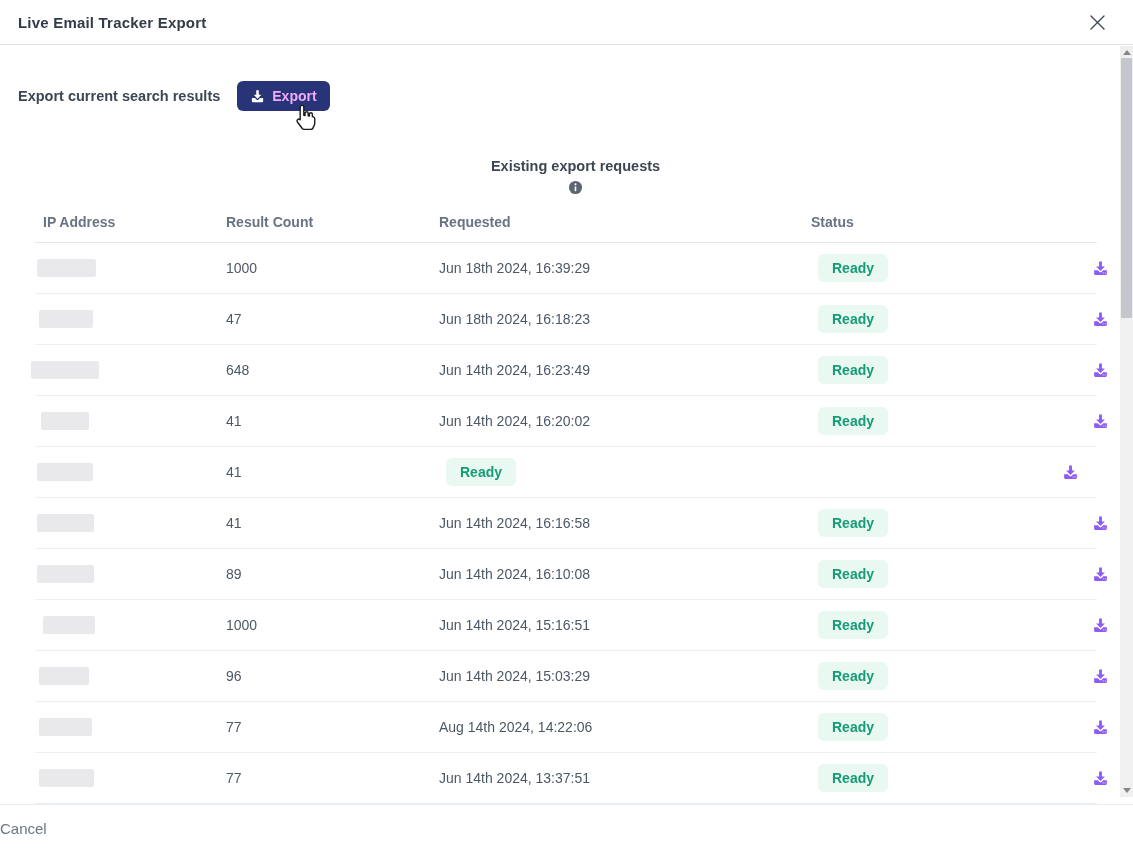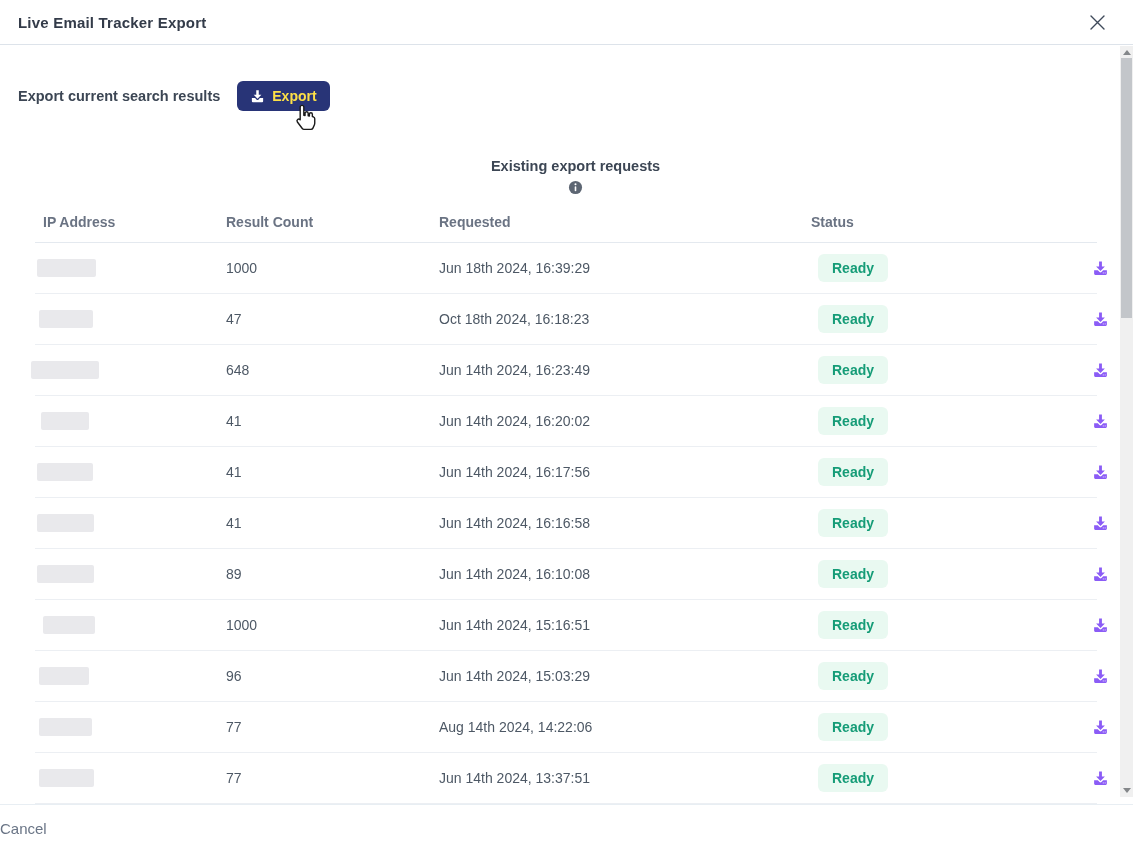--- a/index.html
+++ b/index.html
@@ -44,21 +44,21 @@
     align-items: center;
   }
   .export-label {
     font-size: 14.5px;
     font-weight: 700;
     color: #3c4654;
   }
   .export-btn {
     margin-left: 17px;
     background: #283477;
-    color: #fde047;
+    color: #f0abfc;
     border: none;
     border-radius: 6px;
     height: 30px;
     padding: 0 13px;
     font-size: 14px;
     font-weight: 600;
     font-family: "Liberation Sans", sans-serif;
     display: inline-flex;
     align-items: center;
     gap: 7px;
@@ -261,21 +261,21 @@
         </svg>
       </span>
     </button>
   </div>
 
   <div class="trow">
     <div>
       <div class="ip-redact"></div>
     </div>
     <div>47</div>
-    <div>Oct 18th 2024, 16:18:23</div>
+    <div>Jun 18th 2024, 16:18:23</div>
     <div>
       <span class="status-badge">Ready</span>
     </div>
     <button class="dl-cell">
       <span style="display:flex">
         <svg width="17" height="17" viewBox="0 0 24 24" fill="#8b5cf6">
           <path d="M10 2h4v7h4.2L12 15.4 5.8 9H10z"></path>
           <path d="M3 14.5h5.2l2.4 2.5a2 2 0 0 0 2.8 0l2.4-2.5H21v5a1.6 1.6 0 0 1-1.6 1.6H4.6A1.6 1.6 0 0 1 3 19.5z"></path>
           <circle cx="15.9" cy="18.2" r="0.9" fill="#d9c8fb"></circle>
           <circle cx="18.6" cy="18.2" r="0.9" fill="#d9c8fb"></circle>
@@ -324,21 +324,20 @@
         </svg>
       </span>
     </button>
   </div>
 
   <div class="trow">
     <div>
       <div class="ip-redact"></div>
     </div>
     <div>41</div>
-    <div>Jun 14th 2024, 16:17:56</div>
     <div>
       <span class="status-badge">Ready</span>
     </div>
     <button class="dl-cell">
       <span style="display:flex">
         <svg width="17" height="17" viewBox="0 0 24 24" fill="#8b5cf6">
           <path d="M10 2h4v7h4.2L12 15.4 5.8 9H10z"></path>
           <path d="M3 14.5h5.2l2.4 2.5a2 2 0 0 0 2.8 0l2.4-2.5H21v5a1.6 1.6 0 0 1-1.6 1.6H4.6A1.6 1.6 0 0 1 3 19.5z"></path>
           <circle cx="15.9" cy="18.2" r="0.9" fill="#d9c8fb"></circle>
           <circle cx="18.6" cy="18.2" r="0.9" fill="#d9c8fb"></circle>

